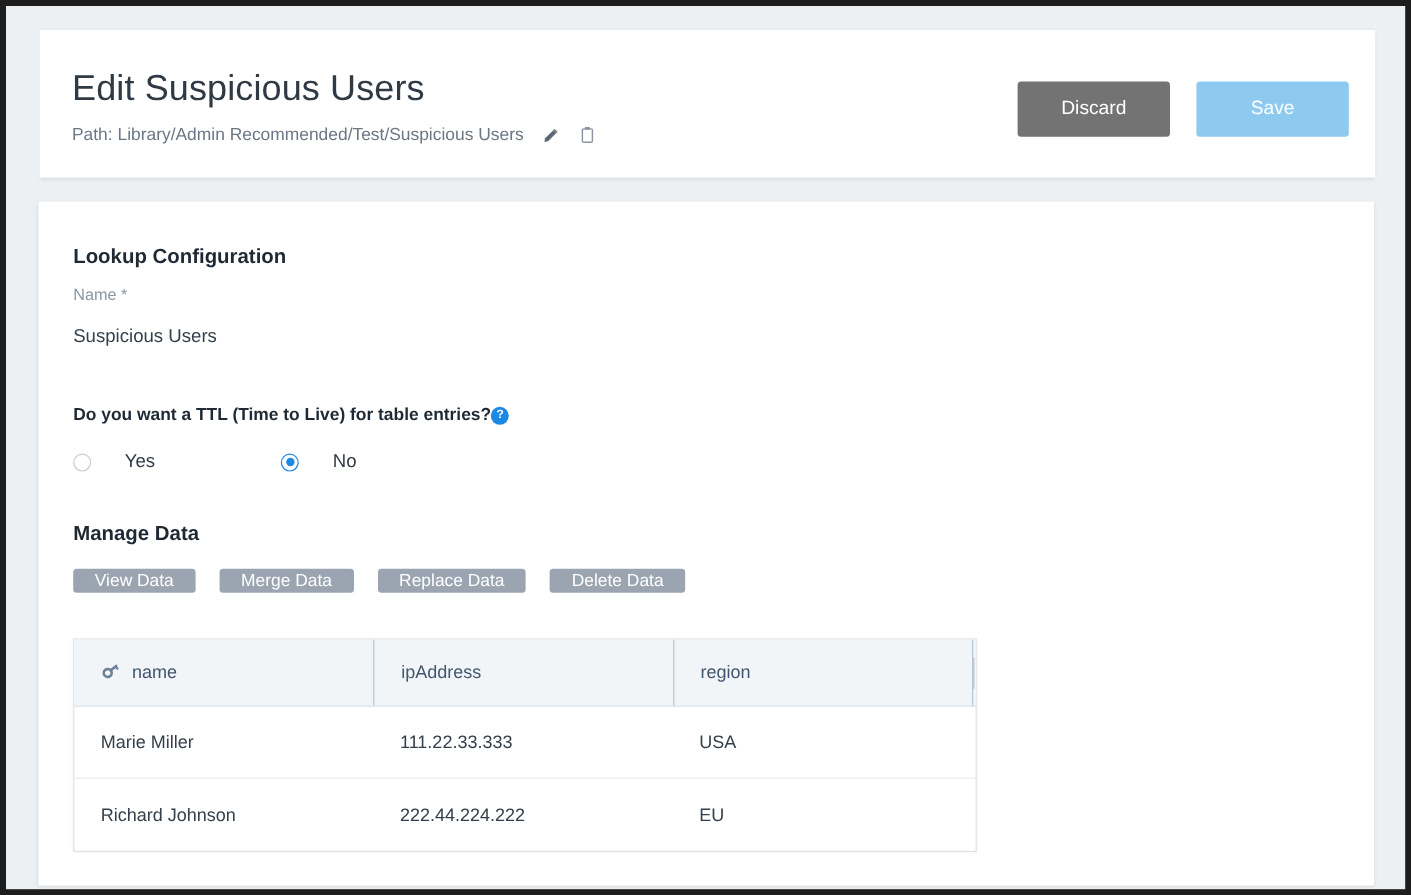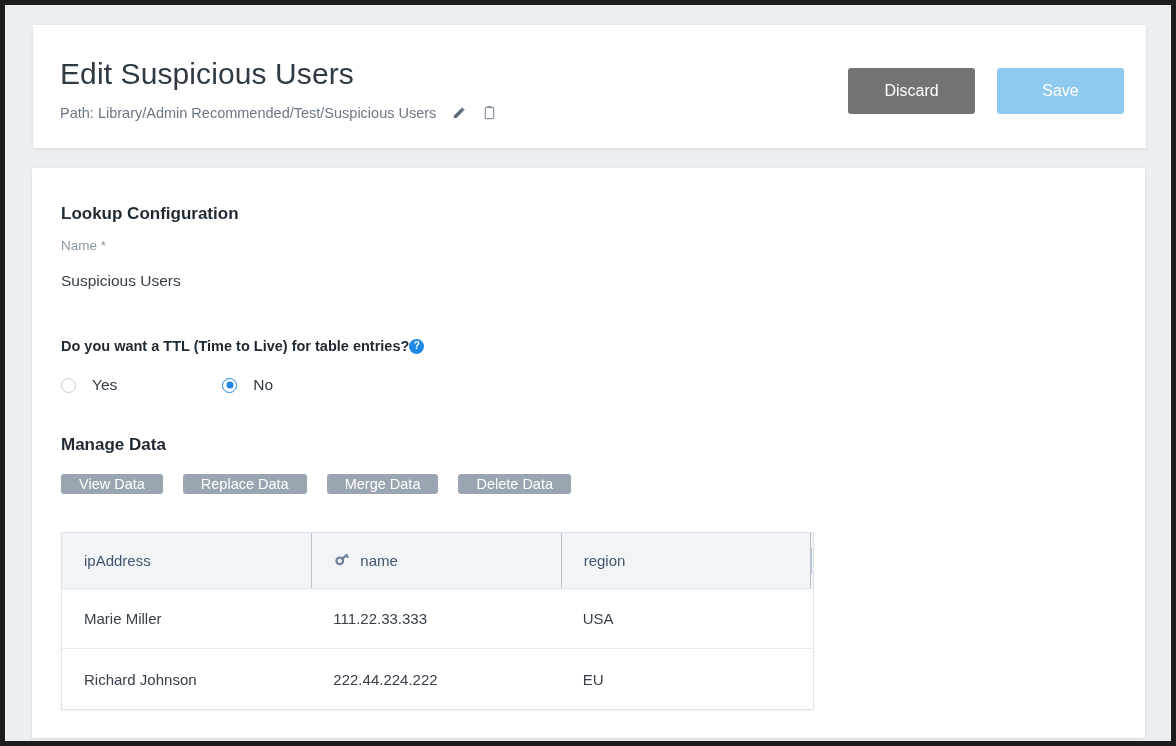--- a/index.html
+++ b/index.html
@@ -193,21 +193,21 @@
   .radio-row {
     position: absolute;
     left: 29px;
     top: 208px;
     display: flex;
     align-items: center;
   }
   .radio-item {
     display: flex;
     align-items: center;
-    gap: 16px;
+    gap: 28px;
     cursor: pointer;
   }
   .radio-item + .radio-item {
     margin-left: 105px;
   }
   .radio-mark {
     width: 15px;
     height: 15px;
     border-radius: 50%;
     border: 1.6px solid #c3ccd5;
@@ -378,47 +378,47 @@
       <label class="radio-item">
         <span class="radio-mark checked"></span>
         <span class="radio-label">No</span>
       </label>
     </div>
 
     <div class="section-title" id="manage-title">Manage Data</div>
 
     <div class="manage-buttons">
       <button class="btn-manage">View Data</button>
+      <button class="btn-manage">Merge Data</button>
       <button class="btn-manage">Replace Data</button>
-      <button class="btn-manage">Merge Data</button>
       <button class="btn-manage">Delete Data</button>
     </div>
 
     <div class="data-table">
 
       <div class="tbl-row tbl-head">
-        <div class="cell c2">
-          <span class="inner">
-            <span class="col-title">ipAddress</span>
-          </span>
-        </div>
         <div class="cell c1">
           <span class="inner">
             <span>
               <svg width="17" height="17" viewBox="0 0 18 18" aria-hidden="true">
                 <g transform="rotate(-40 9 9)">
                   <circle cx="5.2" cy="9" r="3.5" fill="none" stroke="#6b7f96" stroke-width="2.3"></circle>
                   <rect x="7.8" y="7.9" width="8.2" height="2.3" rx="1.1" fill="#6b7f96"></rect>
                   <rect x="13.2" y="9.9" width="2.1" height="2.6" rx="0.9" fill="#6b7f96"></rect>
                 </g>
               </svg>
             </span>
             <span class="col-title">name</span>
           </span>
         </div>
+        <div class="cell c2">
+          <span class="inner">
+            <span class="col-title">ipAddress</span>
+          </span>
+        </div>
         <div class="cell c3">
           <span class="inner">
             <span class="col-title">region</span>
           </span>
         </div>
         <div class="cell c-edge">
           <span class="edge-divider"></span>
         </div>
       </div>
 

